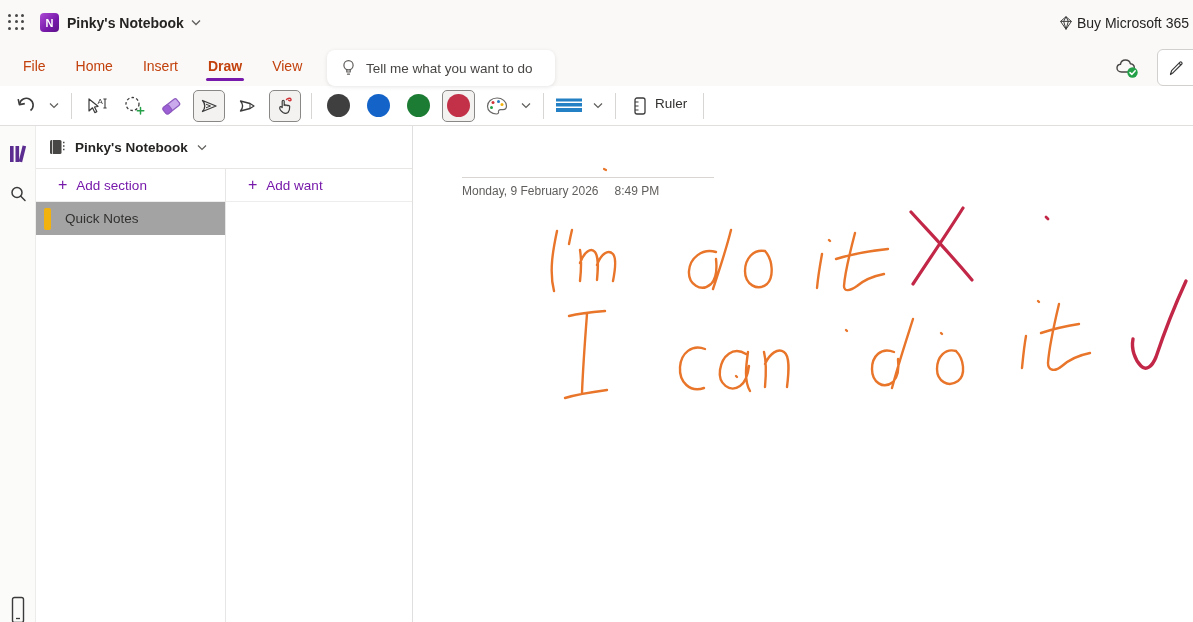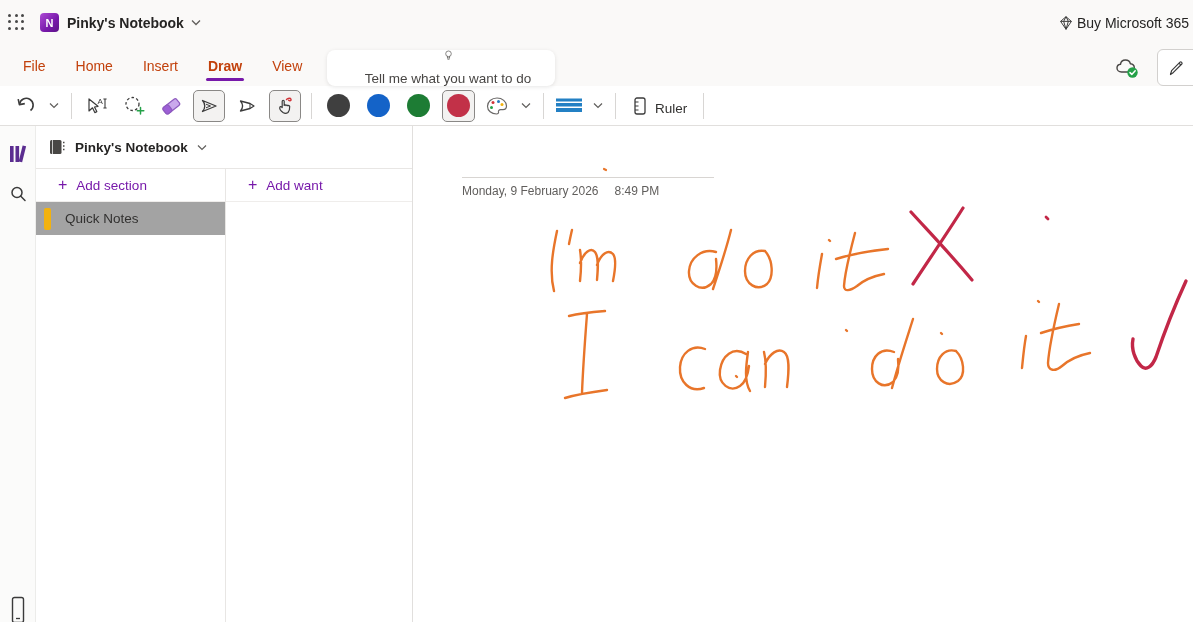--- a/index.html
+++ b/index.html
@@ -22,34 +22,34 @@
   .tophdr-right { margin-left:auto; display:flex; align-items:center; gap:2px; padding-right:4px; font-size:14px; color:#252423; cursor:pointer; }
   
   .menurow { position:absolute; left:0; top:45px; width:1193px; height:41px;
     background:#faf9f8; display:flex; align-items:center; padding-left:8px; }
   .menu-item { font-size:14px; color:#c2410c; padding:9px 15px; cursor:pointer; position:relative; }
   .menu-item.active { font-weight:700; }
   .menu-item.active::after { content:""; position:absolute; left:13px; right:13px; bottom:2px;
     height:3px; border-radius:2px; background:var(--accent); }
   .tellme { position:absolute; left:327px; top:50px; width:228px; height:36px; background:#fff;
     border-radius:8px; box-shadow:0 1px 4px rgba(0,0,0,.10); display:flex; align-items:center;
-    gap:10px; padding-left:14px; font-size:13.5px; color:#484644; cursor:text; z-index:3;flex-direction:column; }
+    gap:10px; padding-left:14px; font-size:13.5px; color:#484644; cursor:text; z-index:3; }
   .sync-badge { position:absolute; right:52px; top:56px; cursor:default; }
   .editmode-btn { position:absolute; right:-10px; top:49px; width:46px; height:37px; background:#fff;
     border:1px solid #d2d0ce; border-radius:6px; display:flex; align-items:center; padding-left:9px; cursor:pointer; }
   
   .toolbar { position:absolute; left:0; top:86px; width:1193px; height:40px; background:#fff;
     border-bottom:1px solid #e1dfdd; display:flex; align-items:center; padding-left:10px; gap:7px; }
   .tbtn { height:32px; min-width:30px; display:flex; align-items:center; justify-content:center; cursor:pointer; border-radius:4px; }
   .tool-selected { border:1px solid #8a8886; background:#f3f2f1; border-radius:5px; }
   .tb-divider { width:1px; height:26px; background:#d8d6d4; margin:0 3px; }
   .chev { display:flex; align-items:center; cursor:pointer; padding:2px; }
   .colordot { width:23px; height:23px; border-radius:50%; cursor:pointer; }
   .colorbox { width:33px; height:32px; display:flex; align-items:center; justify-content:center; cursor:pointer; }
-  .ruler-group { display:flex; align-items:flex-end; gap:7px; font-size:13.5px; color:#323130; cursor:pointer; padding:0 6px; }
+  .ruler-group { display:flex; align-items:flex-start; gap:7px; font-size:13.5px; color:#323130; cursor:pointer; padding:0 6px; }
   
   .rail { position:absolute; left:0; top:126px; width:36px; height:496px; background:#fbfbfa;
     border-right:1px solid #ececea; display:flex; flex-direction:column; align-items:center; }
   .rail-icon { width:36px; height:40px; display:flex; align-items:center; justify-content:center; cursor:pointer; }
   .rail-icon.first { margin-top:8px; }
   .rail-bottom { margin-top:auto; margin-bottom:-8px; }
   
   .sidebar { position:absolute; left:36px; top:126px; width:377px; height:496px; background:#fff;
     border-right:1px solid #e1dfdd; display:flex; flex-direction:column; }
   .nb-header { height:42px; display:flex; align-items:center; gap:9px; padding-left:12px;

